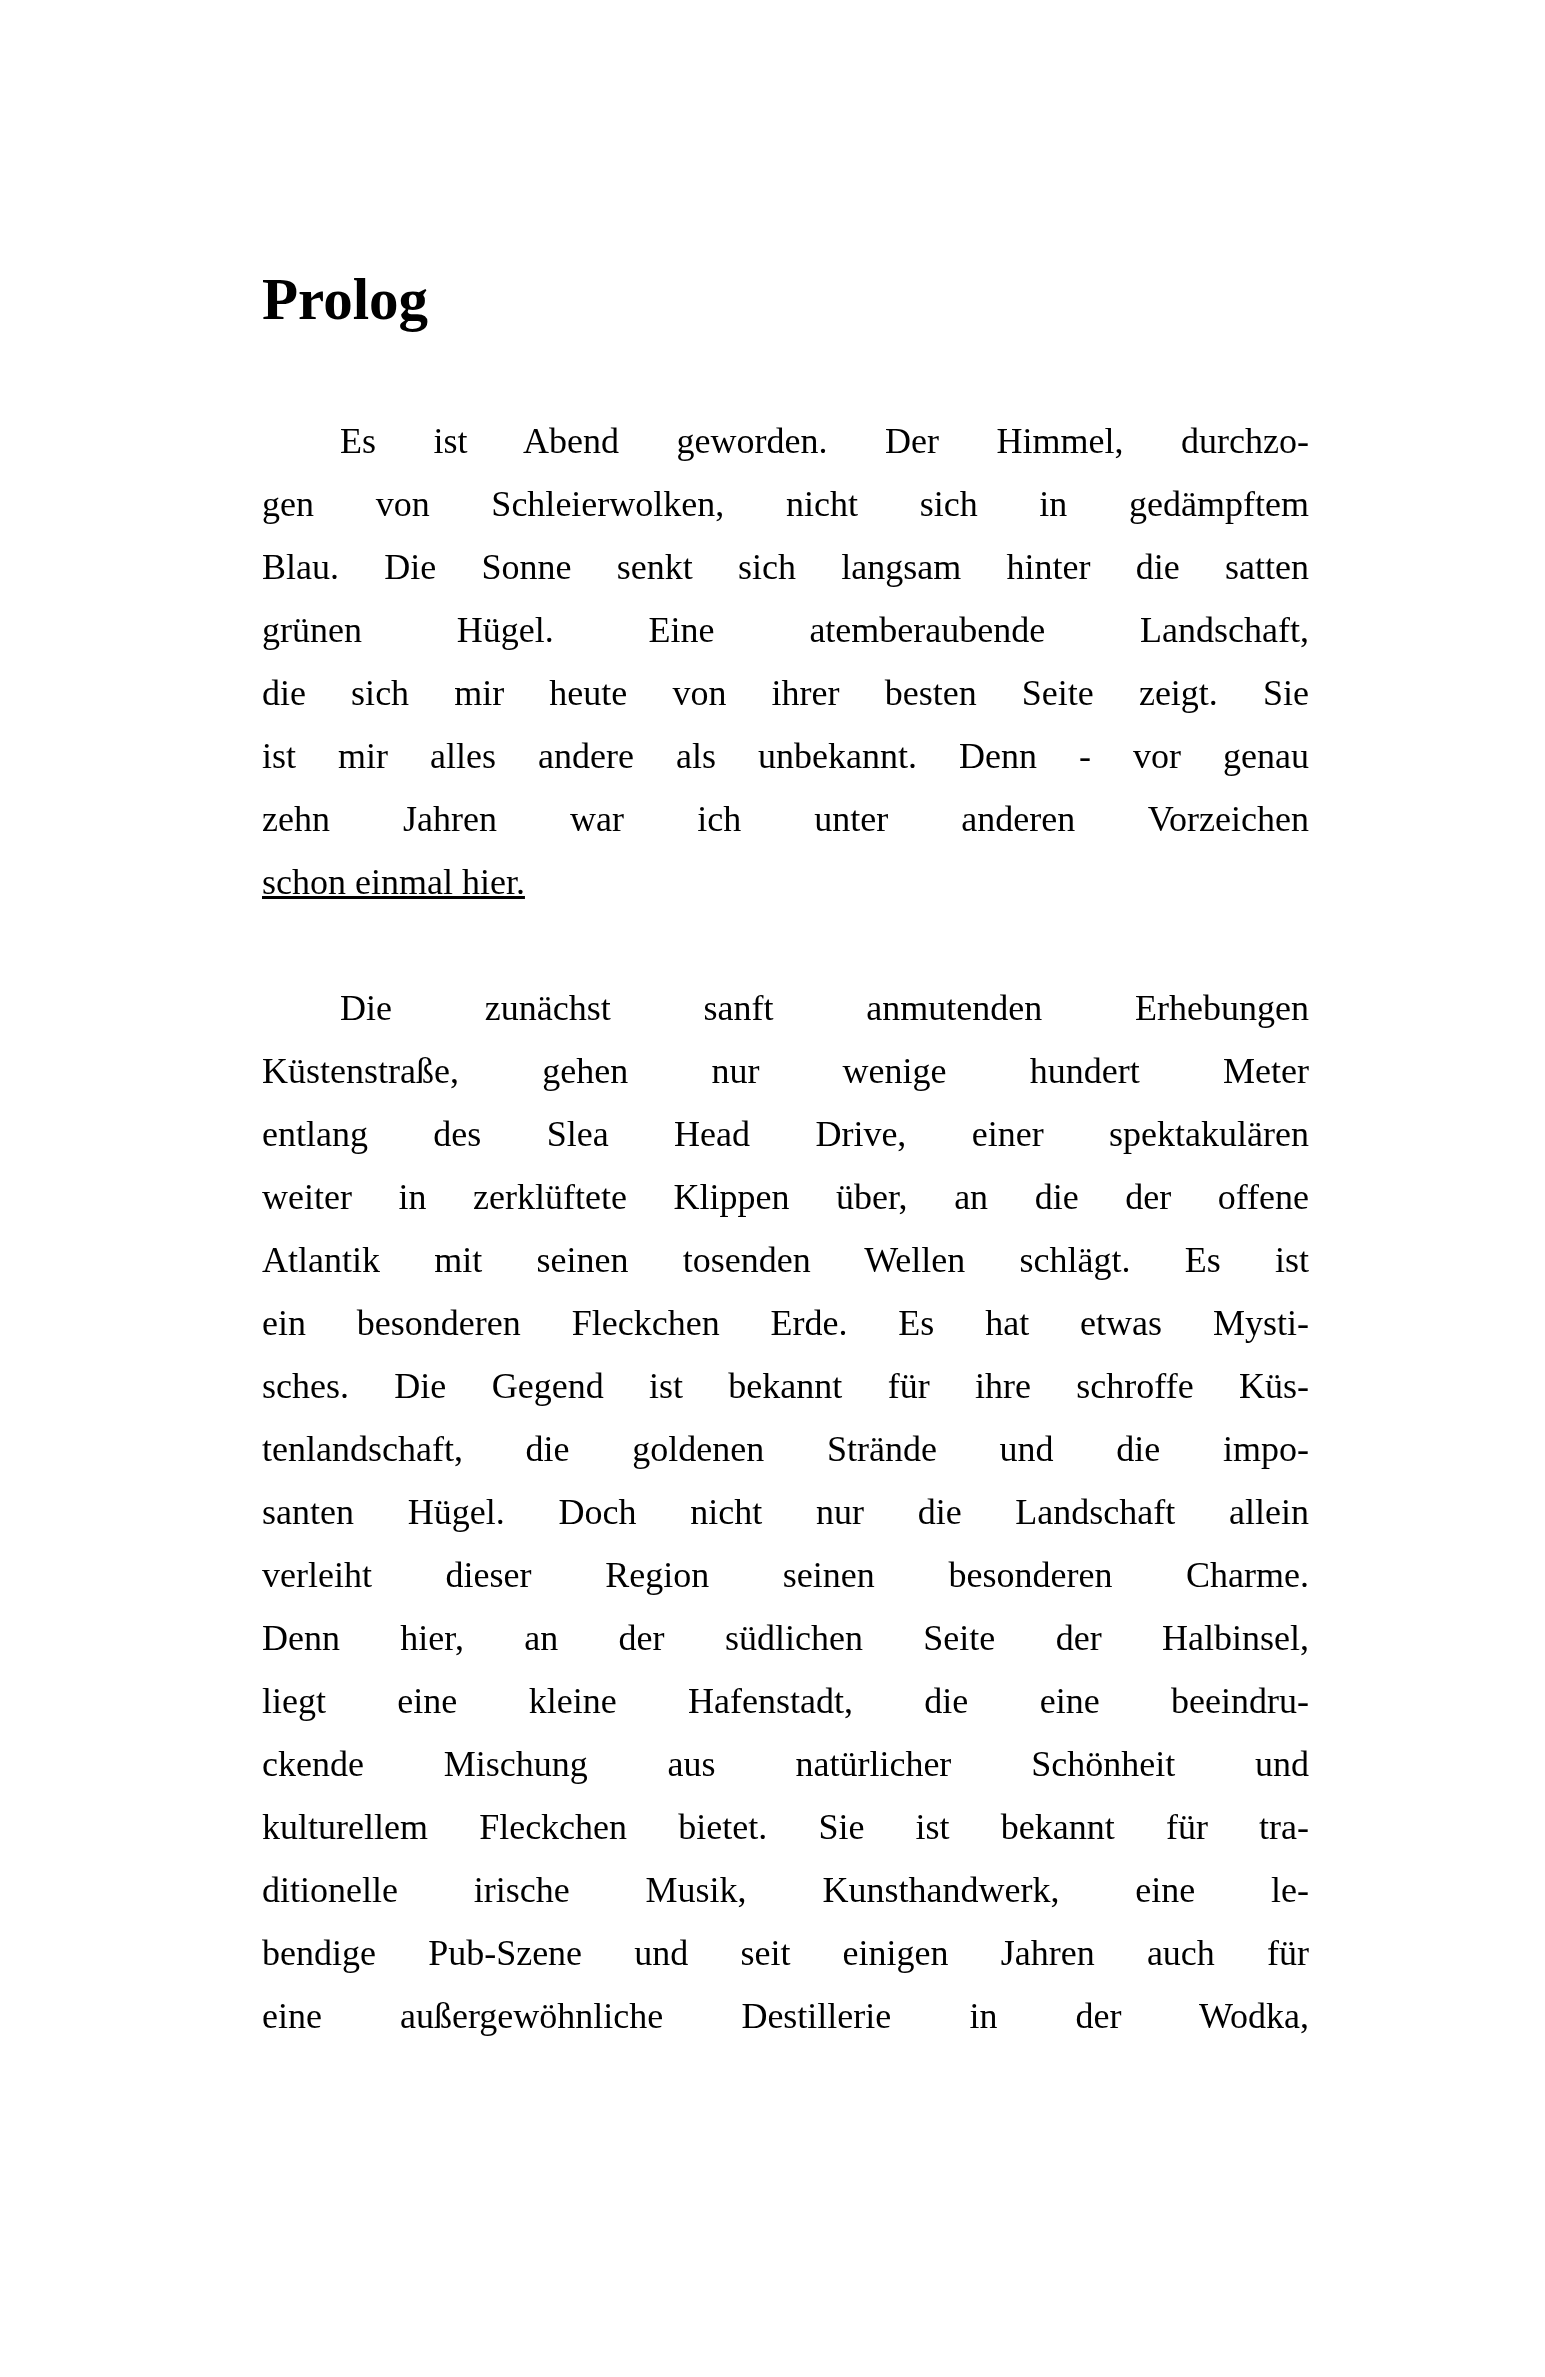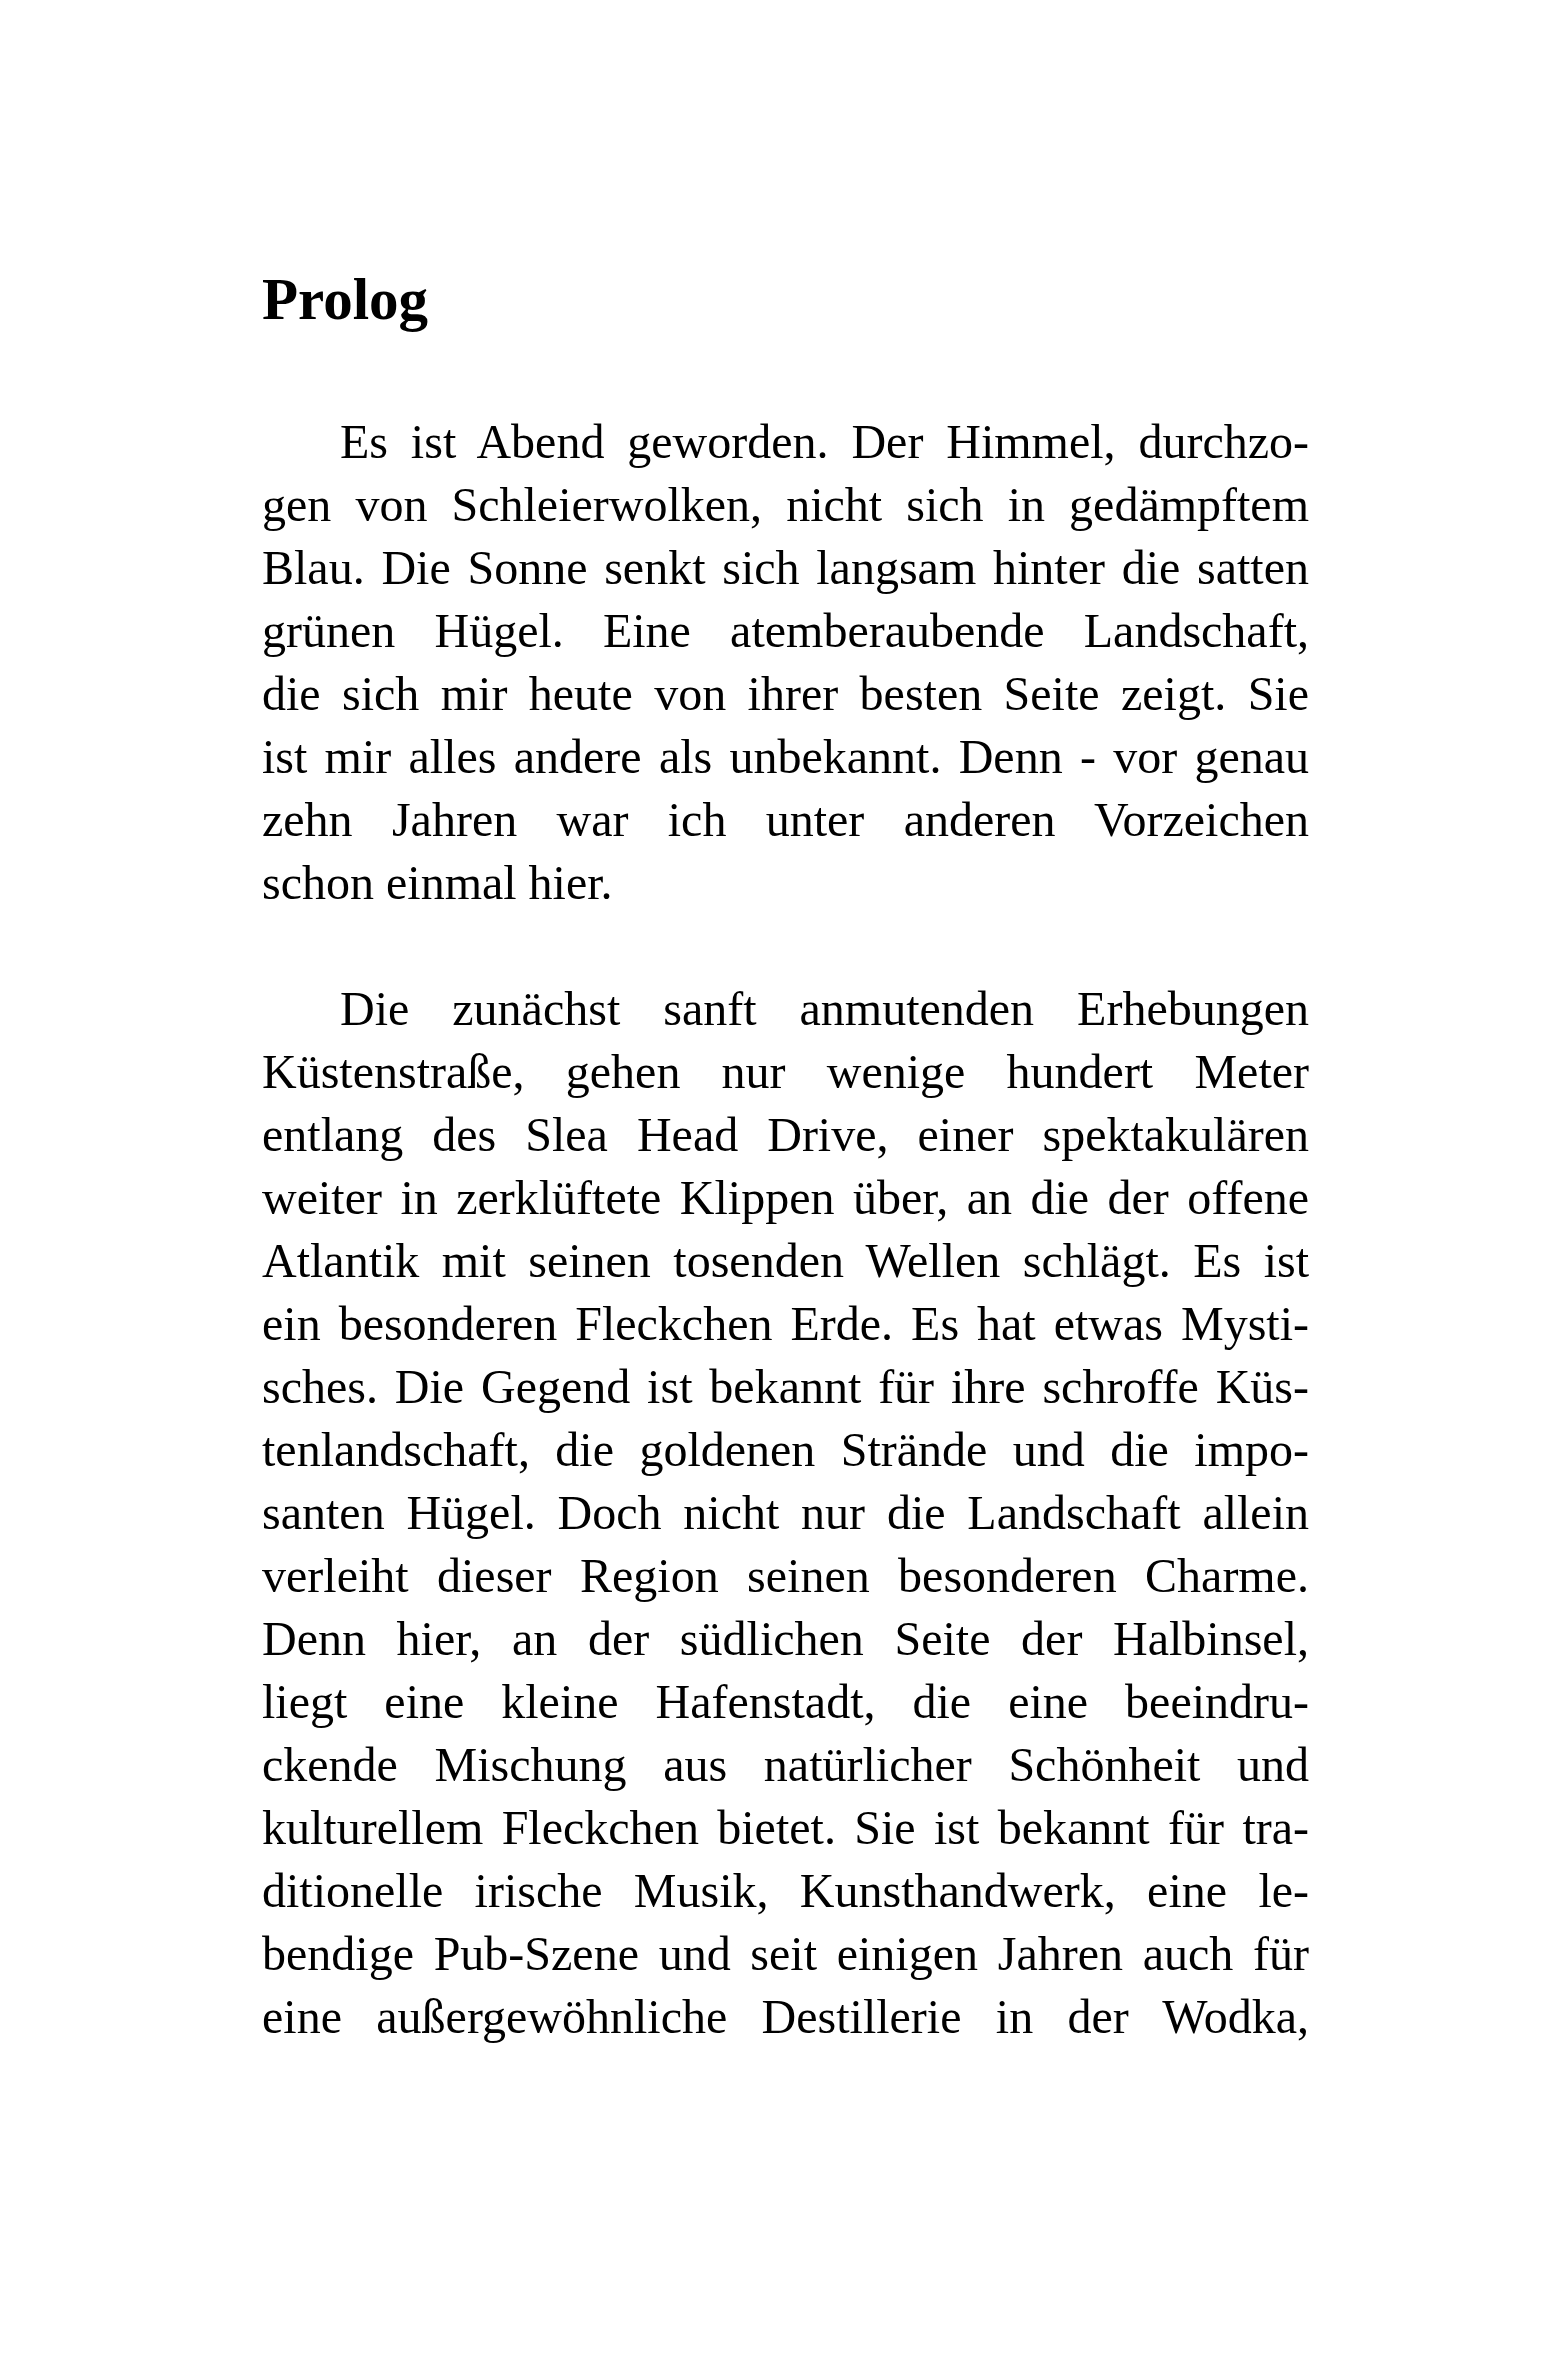--- a/index.html
+++ b/index.html
@@ -28,21 +28,21 @@
     font-family: "Liberation Serif", "DejaVu Serif", serif;
     font-weight: 700;
     font-size: 59px;
     line-height: 59px;
     letter-spacing: 0;
     color: inherit;
   }
   .bodytext {
     margin-top: 81px;
     font-family: "Liberation Serif", "DejaVu Serif", serif;
-    font-size: 48px;
+    font-size: 36px;
     line-height: 63px;
     color: inherit;
   }
   .para {
     margin: 0 0 63px 0;
     padding: 0;
   }
   .para:last-child {
     margin-bottom: 0;
   }
@@ -50,20 +50,21 @@
     text-align: justify;
     text-align-last: justify;
     -moz-text-align-last: justify;
     white-space: normal;
   }
   .line.first {
     text-indent: 78px;
   }
   .line.last {
     text-align-last: left;
+    text-decoration: underline;
     -moz-text-align-last: left;
   }
 </style>
 </head>
 <body>
 
 <div class="page" style="background: rgb(255, 255, 255); color: rgb(0, 0, 0);">
   <div class="content">
     <h1 class="title">Prolog</h1>
     <div class="bodytext">

